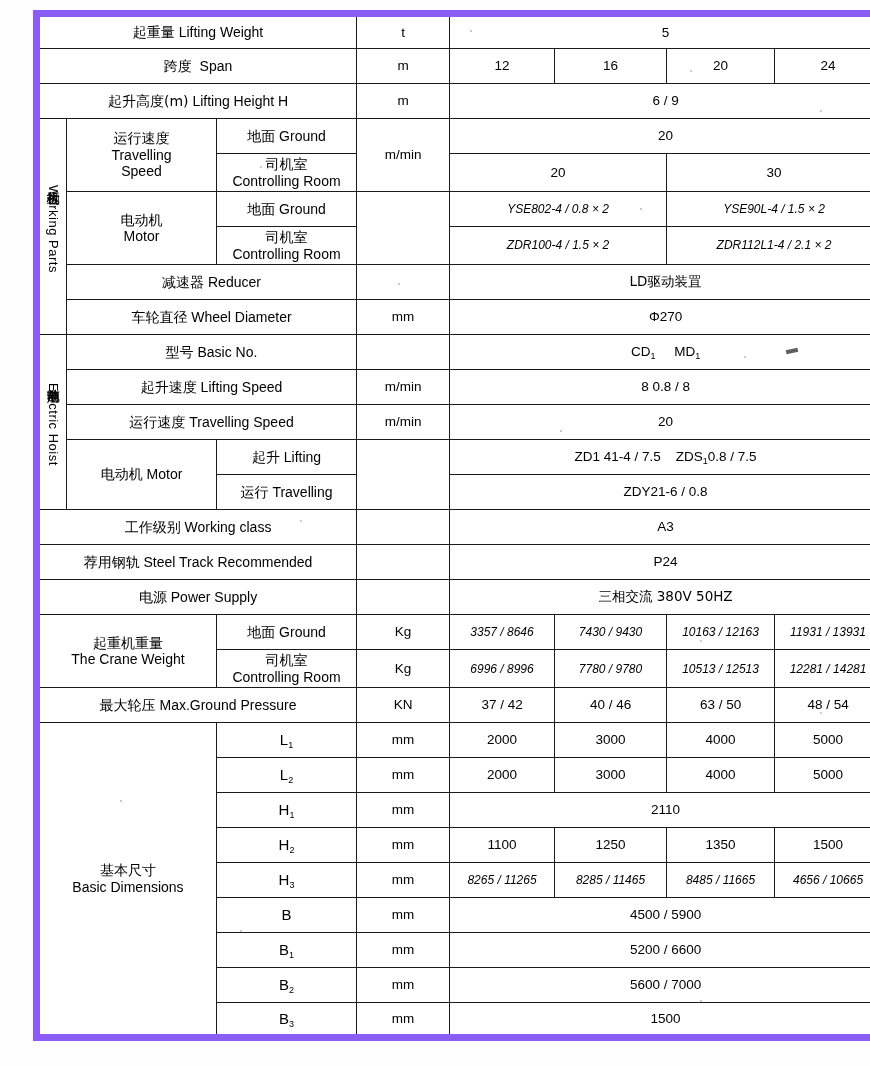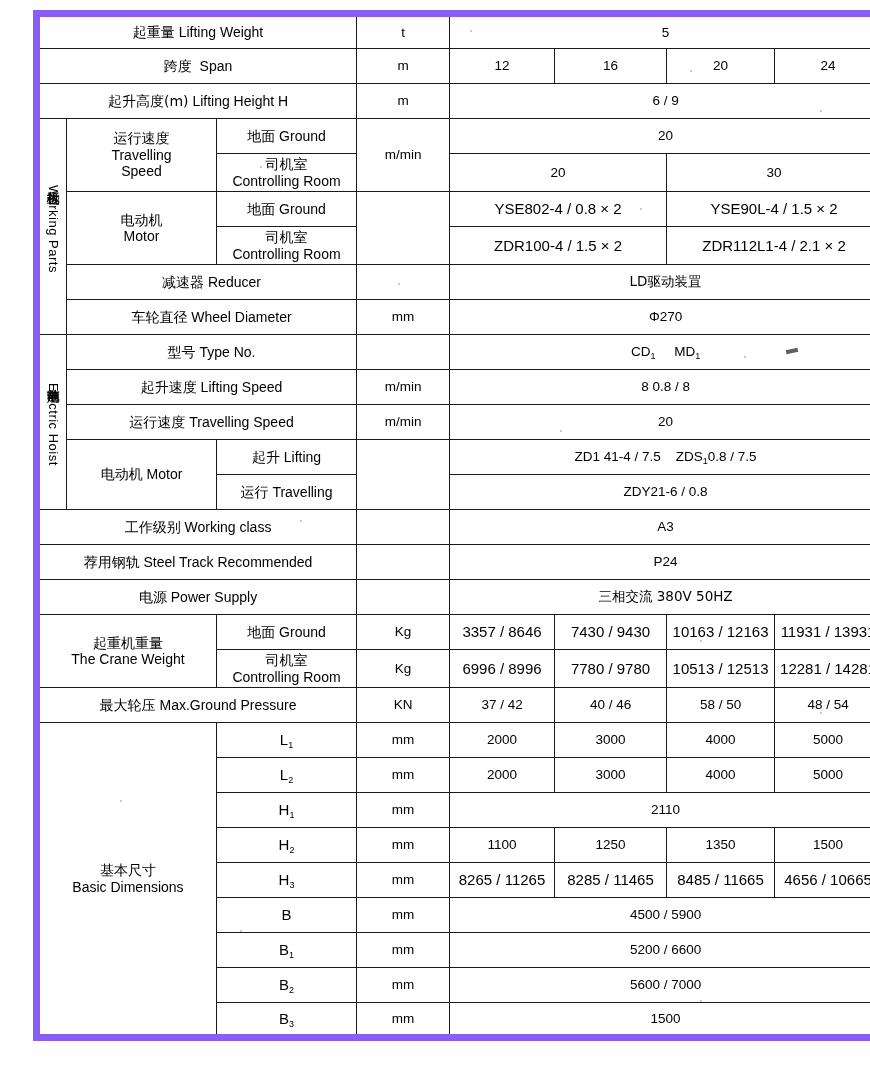--- a/index.html
+++ b/index.html
@@ -53,21 +53,22 @@
   .two-line {
     line-height: 1.12;
   }
   .unit {
     font-size: 13.5px;
   }
   .val {
     font-size: 13.5px;
   }
   .val-sm {
-    font-size: 15px;
+    font-size: 12px;
+    font-style: italic;
   }
   .rot {
     width: 30px;
     padding: 0;
   }
   .rotwrap {
     display: flex;
     flex-direction: column;
     align-items: center;
     justify-content: center;
@@ -228,21 +229,21 @@
 
       <tr>
         <td class="rot" rowspan="5">
           <div class="rotwrap">
             <span class="vcn">电动葫芦</span>
             <span class="ven">Electric Hoist</span>
           </div>
         </td>
         <td colspan="2" class="lbl">
           <span class="cn">型号</span>
-          <span>Type No.</span>
+          <span>Basic No.</span>
         </td>
         <td class="unit"></td>
         <td colspan="4" class="val">
           <span>CD</span><sub>1</sub>
           &nbsp;&nbsp;&nbsp;
           <span>MD</span><sub>1</sub>
         </td>
       </tr>
 
       <tr>
@@ -342,21 +343,21 @@
       </tr>
 
       <tr>
         <td colspan="3" class="lbl">
           <span class="cn">最大轮压</span>
           <span>Max.Ground Pressure</span>
         </td>
         <td class="unit">KN</td>
         <td class="val">37 / 42</td>
         <td class="val">40 / 46</td>
-        <td class="val">58 / 50</td>
+        <td class="val">63 / 50</td>
         <td class="val">48 / 54</td>
       </tr>
 
       <tr>
         <td colspan="2" rowspan="9" class="lbl two-line">
           <span class="cn">基本尺寸</span><br>
           <span>Basic Dimensions</span>
         </td>
         <td class="dim">
           <span>L</span><sub>1</sub>

